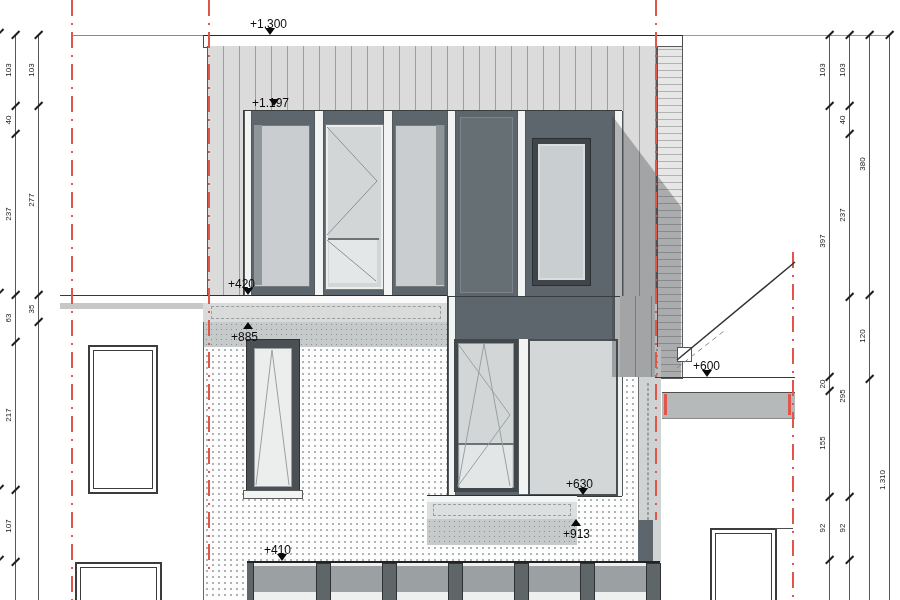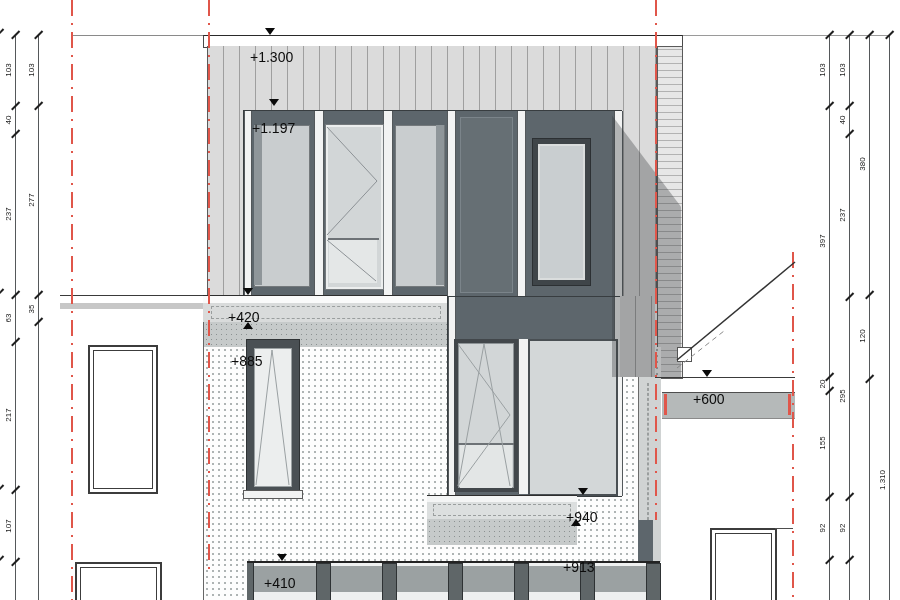--- a/index.html
+++ b/index.html
@@ -2,21 +2,21 @@
 <html><head>
 <meta charset="utf-8">
 <style>
   html,body{margin:0;padding:0;background:#fff;}
   #canvas{position:relative;width:900px;height:600px;background:#fff;overflow:hidden;
           font-family:"Liberation Sans",sans-serif;}
   .abs{position:absolute;}
   .dl{position:absolute;width:1.2px;background:#55585a;}           
   .t{position:absolute;width:11px;height:1.6px;background:#1f1f1f;transform:rotate(-45deg);} 
   .dlab{position:absolute;transform:translate(-50%,-50%) rotate(-90deg);font-size:8px;color:#1a1a1a;white-space:nowrap;}
-  .elab{position:absolute;font-size:14px;color:#0c0c0c;white-space:nowrap;margin-top:32px;}
+  .elab{position:absolute;font-size:12px;color:#0c0c0c;white-space:nowrap;}
   .td{position:absolute;width:0;height:0;border-left:5px solid transparent;border-right:5px solid transparent;border-top:7px solid #0a0a0a;}
   .tu{position:absolute;width:0;height:0;border-left:5px solid transparent;border-right:5px solid transparent;border-bottom:7px solid #0a0a0a;}
   .red{position:absolute;width:2px;background:repeating-linear-gradient(to bottom,#e0564a 0 16px,rgba(0,0,0,0) 16px 23px,#e0564a 23px 25.5px,rgba(0,0,0,0) 25.5px 32px);}
   .siding{background:repeating-linear-gradient(90deg,#dbdbdb 0 15px,#9f9f9f 15px 16px);}
   .hlines{background:repeating-linear-gradient(0deg,#e7e7e7 0 6px,#b2b2b2 6px 7px);}
   .stipw{background-color:#fdfdfd;background-image:radial-gradient(#a8aeae 0.7px,rgba(0,0,0,0) 0.8px);background-size:6px 6px;}
   .stipg{background-color:#c6caca;background-image:radial-gradient(#8b9191 0.7px,rgba(0,0,0,0) 0.8px);background-size:5px 5px;}
   .mull{position:absolute;background:#f2f3f3;border-left:1px solid #53585b;border-right:1px solid #53585b;}
   .pane{position:absolute;background:#c9cdcf;border:1px solid #74797c;}
   .thinwin{position:absolute;border:2px solid #3c3c3c;background:#fff;}
@@ -219,28 +219,28 @@
   <span class="dlab" style="left:842px;top:120px">40</span>
   <span class="dlab" style="left:842px;top:215px">237</span>
   <span class="dlab" style="left:842px;top:396px">295</span>
   <span class="dlab" style="left:842px;top:528px">92</span>
   <span class="dlab" style="left:862px;top:164px">380</span>
   <span class="dlab" style="left:862px;top:336px">120</span>
   <span class="dlab" style="left:882px;top:480px">1.310</span>
 
   <span class="elab" style="left:250px;top:17px">+1.300</span>
   <div class="td" style="left:265px;top:28px;"></div>
-  <span class="elab" style="left:252px;top:88px">+1.197</span>
+  <span class="elab" style="left:252px;top:96px">+1.197</span>
   <div class="td" style="left:269px;top:99px;"></div>
   <span class="elab" style="left:228px;top:277px">+420</span>
   <div class="td" style="left:243px;top:288px;"></div>
   <div class="tu" style="left:243px;top:322px;"></div>
-  <span class="elab" style="left:231px;top:321px">+885</span>
+  <span class="elab" style="left:231px;top:330px">+885</span>
   <span class="elab" style="left:693px;top:359px">+600</span>
   <div class="td" style="left:702px;top:370px;"></div>
-  <span class="elab" style="left:566px;top:477px">+940</span>
+  <span class="elab" style="left:566px;top:477px">+630</span>
   <div class="td" style="left:578px;top:488px;"></div>
   <div class="tu" style="left:571px;top:519px;"></div>
   <span class="elab" style="left:563px;top:527px">+913</span>
   <span class="elab" style="left:264px;top:543px">+410</span>
   <div class="td" style="left:277px;top:554px;"></div>
 
 </div>
 
 </body></html>

